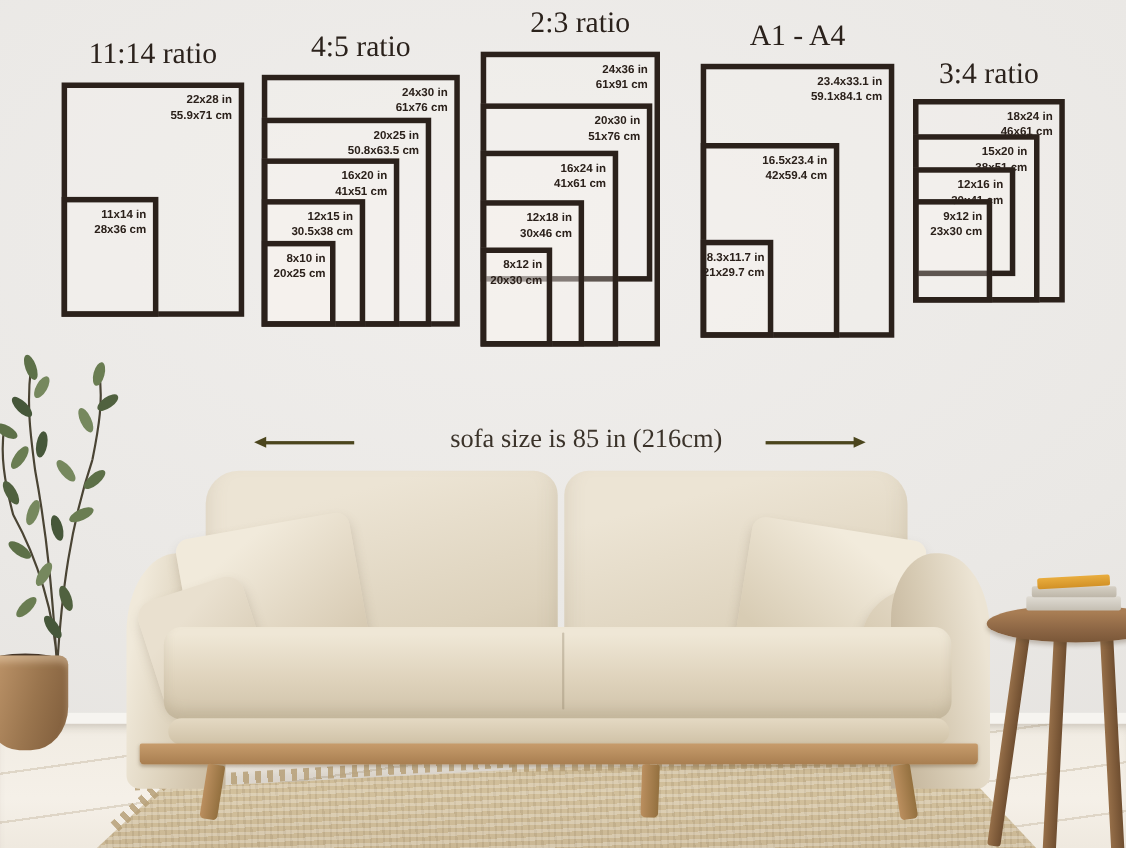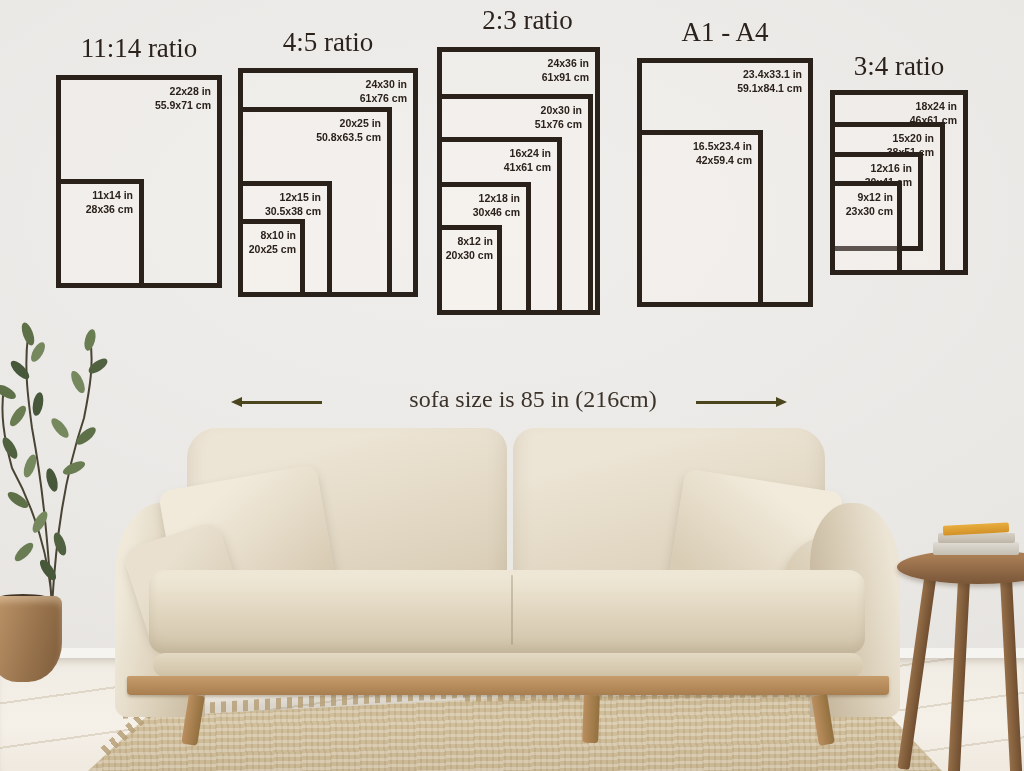--- a/index.html
+++ b/index.html
@@ -203,20 +203,26 @@
         <span>24x30 in</span>
         <span>61x76 cm</span>
       </div>
     </div>
     <div class="frame" style="left:0;top:39px;width:154px;height:190px;">
       <div class="frame-label">
         <span>20x25 in</span>
         <span>50.8x63.5 cm</span>
       </div>
     </div>
+    <div class="frame" style="left:0;top:76px;width:125px;height:153px;">
+      <div class="frame-label">
+        <span>16x20 in</span>
+        <span>41x51 cm</span>
+      </div>
+    </div>
     <div class="frame" style="left:0;top:113px;width:94px;height:116px;padding-left:18px;">
       <div class="frame-label">
         <span>12x15 in</span>
         <span>30.5x38 cm</span>
       </div>
     </div>
     <div class="frame" style="left:0;top:151px;width:67px;height:78px;">
       <div class="frame-label" style="right:4px;">
         <span>8x10 in</span>
         <span>20x25 cm</span>
@@ -225,21 +231,21 @@
   </section>
 
   <section class="ratio-group" style="left:437px;top:47px;width:181px;height:268px;">
     <h2 class="ratio-title" style="top:-41px;">2:3 ratio</h2>
     <div class="frame" style="left:0;top:0;width:163px;height:268px;">
       <div class="frame-label">
         <span>24x36 in</span>
         <span>61x91 cm</span>
       </div>
     </div>
-    <div class="frame" style="left:0;top:47px;width:156px;height:221px;">
+    <div class="frame" style="left:0;top:47px;width:156px;height:162px;">
       <div class="frame-label">
         <span>20x30 in</span>
         <span>51x76 cm</span>
       </div>
     </div>
     <div class="frame" style="left:0;top:90px;width:125px;height:178px;">
       <div class="frame-label">
         <span>16x24 in</span>
         <span>41x61 cm</span>
       </div>
@@ -265,20 +271,26 @@
         <span>23.4x33.1 in</span>
         <span>59.1x84.1 cm</span>
       </div>
     </div>
     <div class="frame" style="left:0;top:72px;width:126px;height:177px;">
       <div class="frame-label">
         <span>16.5x23.4 in</span>
         <span>42x59.4 cm</span>
       </div>
     </div>
+    <div class="frame" style="left:0;top:160px;width:66px;height:89px;">
+      <div class="frame-label" style="right:3px;">
+        <span>8.3x11.7 in</span>
+        <span>21x29.7 cm</span>
+      </div>
+    </div>
   </section>
 
   <section class="ratio-group" style="left:830px;top:90px;width:138px;height:185px;">
     <h2 class="ratio-title" style="top:-38px;">3:4 ratio</h2>
     <div class="frame" style="left:0;top:0;width:138px;height:185px;">
       <div class="frame-label">
         <span>18x24 in</span>
         <span>46x61 cm</span>
       </div>
     </div>

